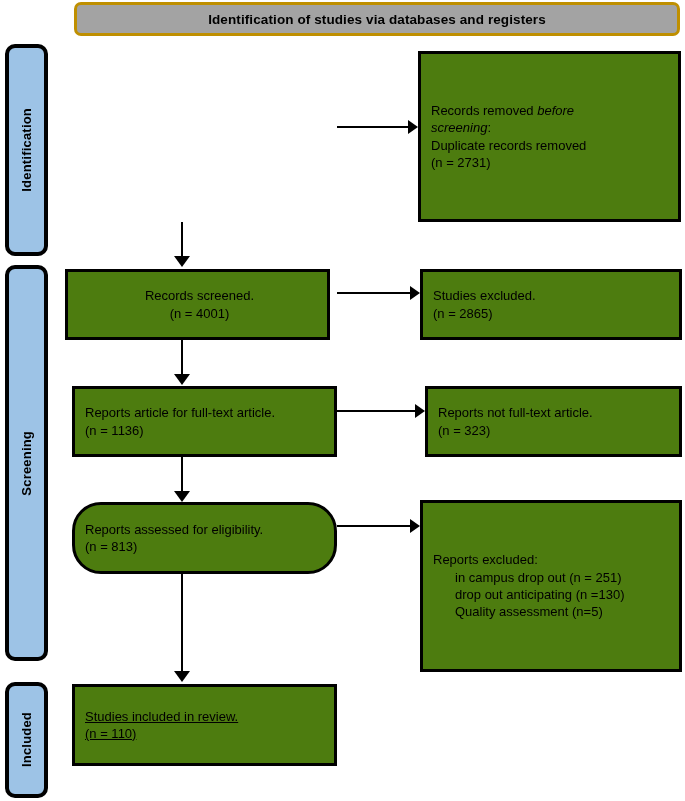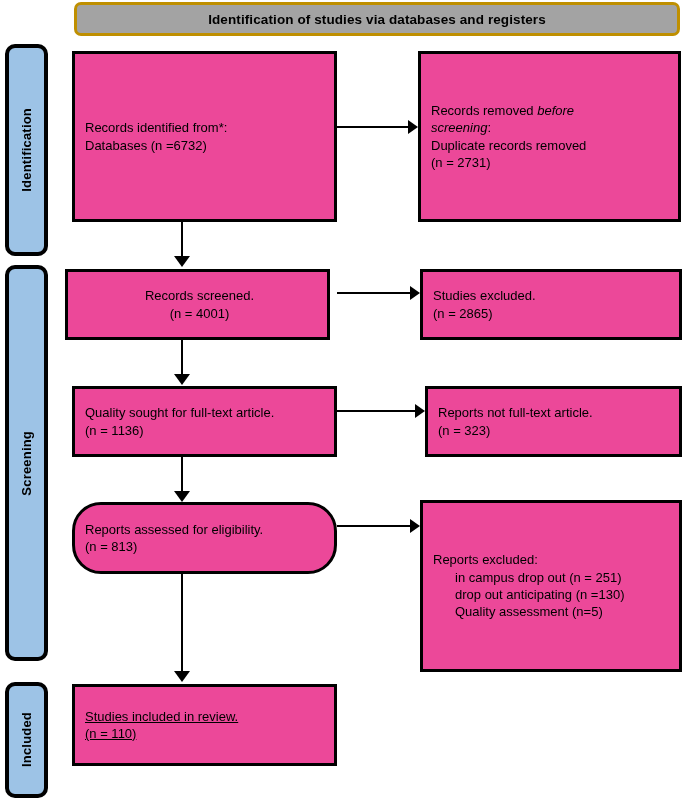--- a/index.html
+++ b/index.html
@@ -65,21 +65,21 @@
     font-weight: bold;
     letter-spacing: 0.2px;
     white-space: nowrap;
     color: #000;
   }
 
   
   .fbox {
     position: absolute;
     box-sizing: border-box;
-    background: #ec4899;
+    background: #4d7c0f;
     border: 3px solid #000000;
     display: flex;
     align-items: center;
   }
   .fbox-inner {
     padding-left: 10px;
     padding-right: 6px;
     font-size: 13px;
     line-height: 1.33;
     color: #000;
@@ -132,26 +132,20 @@
   </div>
 
   <div class="stage-tab" style="left:5px; top:265px; width:43px; height:396px;">
     <span class="stage-tab-label">Screening</span>
   </div>
 
   <div class="stage-tab" style="left:5px; top:682px; width:43px; height:116px;">
     <span class="stage-tab-label">Included</span>
   </div>
 
-  <div class="fbox" style="left:72px; top:51px; width:265px; height:171px;">
-    <div class="fbox-inner">
-      <span class="fline">Records identified from*:</span>
-      <span class="fline">Databases (n =6732)</span>
-    </div>
-  </div>
 
   <div class="h-line" style="left:337px; top:126px; width:72px;"></div>
   <div class="h-head" style="left:408px; top:120px;"></div>
 
   <div class="fbox" style="left:418px; top:51px; width:263px; height:171px;">
     <div class="fbox-inner">
       <span class="fline mix-italic-head"><span>Records removed </span><i>before</i></span>
       <span class="fline mix-italic-head"><i>screening</i><span>:</span></span>
       <span class="fline">Duplicate records removed</span>
       <span class="fline">(n = 2731)</span>
@@ -176,21 +170,21 @@
       <span class="fline">Studies excluded.</span>
       <span class="fline">(n = 2865)</span>
     </div>
   </div>
 
   <div class="v-line" style="left:181px; top:340px; height:36px;"></div>
   <div class="v-head" style="left:174px; top:374px;"></div>
 
   <div class="fbox" style="left:72px; top:386px; width:265px; height:71px;">
     <div class="fbox-inner">
-      <span class="fline">Quality sought for full-text article.</span>
+      <span class="fline">Reports article for full-text article.</span>
       <span class="fline">(n = 1136)</span>
     </div>
   </div>
 
   <div class="h-line" style="left:337px; top:410px; width:79px;"></div>
   <div class="h-head" style="left:415px; top:404px;"></div>
 
   <div class="fbox" style="left:425px; top:386px; width:257px; height:71px;">
     <div class="fbox-inner">
       <span class="fline">Reports not full-text article.</span>

